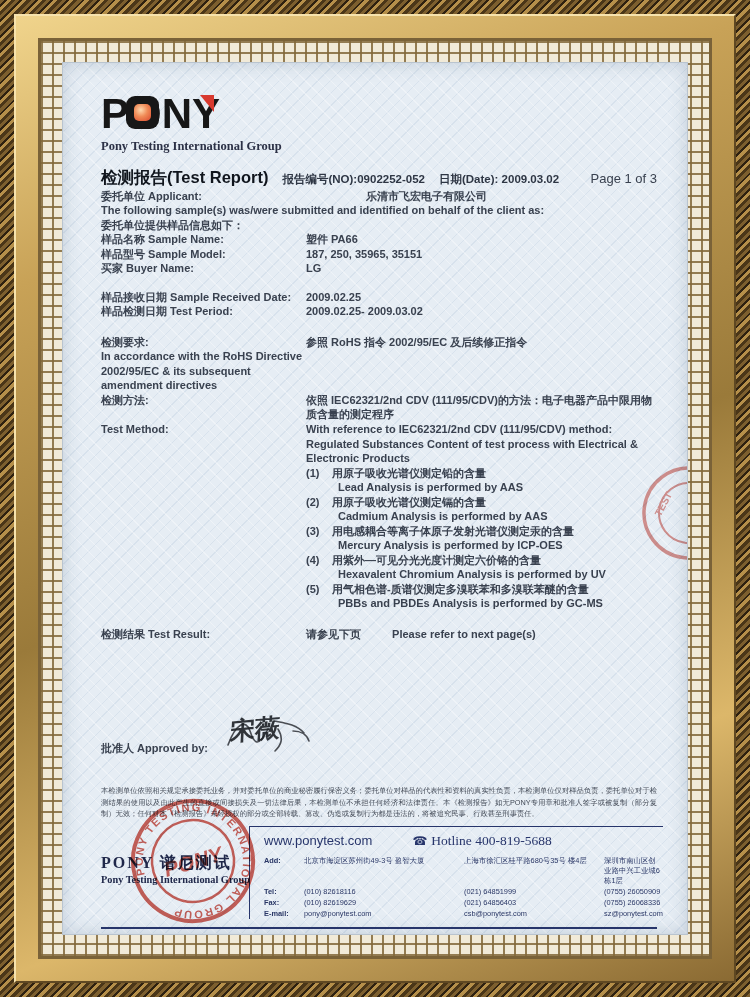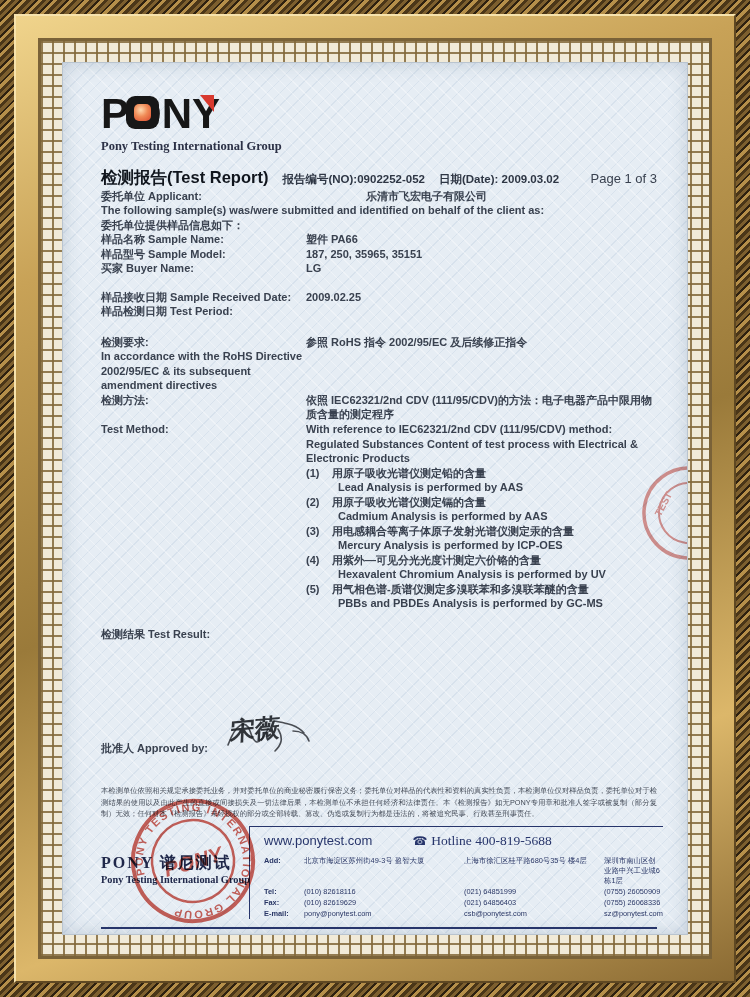--- a/index.html
+++ b/index.html
@@ -134,20 +134,21 @@
       </div>
 
       <div class="gap-s"></div>
 
       <div class="row">
         <span class="lab">样品接收日期 Sample Received Date:</span>
         <span class="val">2009.02.25</span>
       </div>
       <div class="row">
         <span class="lab">样品检测日期 Test Period:</span>
+        <span class="val">2009.02.25- 2009.03.02</span>
       </div>
 
       <div class="gap-m"></div>
 
       <div class="row">
         <span class="lab">检测要求:</span>
         <span class="val">参照 RoHS 指令 2002/95/EC 及后续修正指令</span>
       </div>
       <div class="row">
         <span class="val">In accordance with the RoHS Directive 2002/95/EC &amp; its subsequent amendment directives</span>
@@ -186,20 +187,24 @@
             <span>用气相色谱-质谱仪测定多溴联苯和多溴联苯醚的含量</span>
             <span class="en">PBBs and PBDEs Analysis is performed by GC-MS</span>
           </div>
         </span>
       </div>
 
       <div class="gap-m"></div>
 
       <div class="row">
         <span class="lab">检测结果 Test Result:</span>
+        <span class="val">
+          <span>请参见下页</span>
+          <span style="margin-left:28px">Please refer to next page(s)</span>
+        </span>
       </div>
 
       <div class="sign-row">
         <span class="sign-label">批准人 Approved by:</span>
         <span class="signature">
           <svg width="110" height="44" viewBox="0 0 110 44">
             <path d="M6 34 C14 12, 24 8, 28 20 S 36 38, 46 18 M52 10 c10 2, 22 3, 30 12 m-26 -4 c6 10, 3 16, -3 22 m18 -20 c8 0 14 4 16 10" fill="none" stroke="#23262c" stroke-width="1.6" stroke-linecap="round" opacity="0.8"></path>
           </svg>
           <span class="sig-name">宋薇</span>
         </span>

